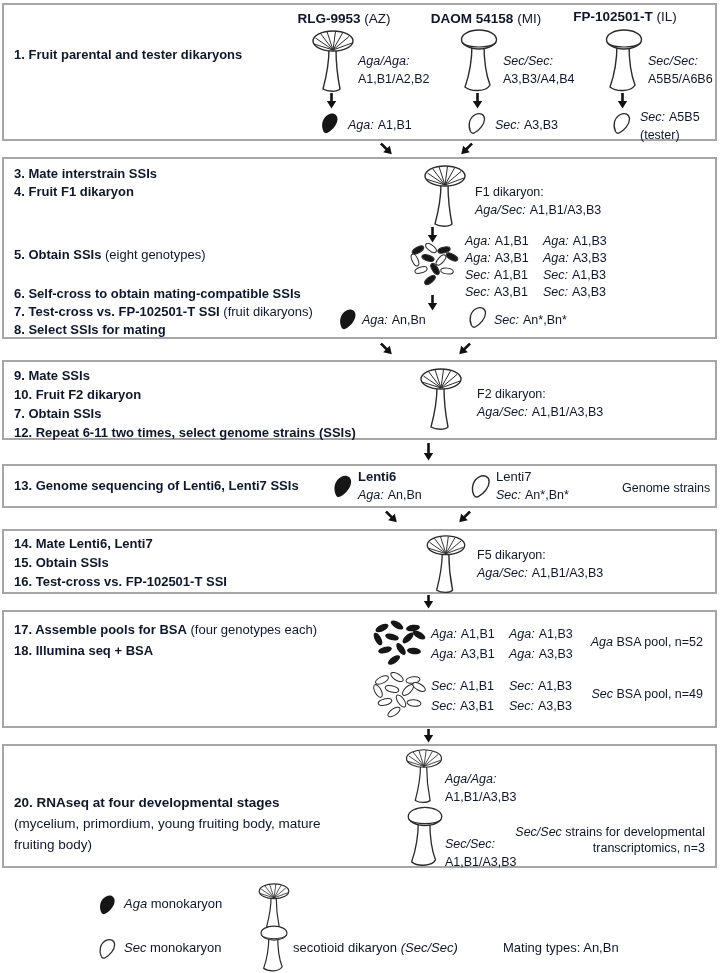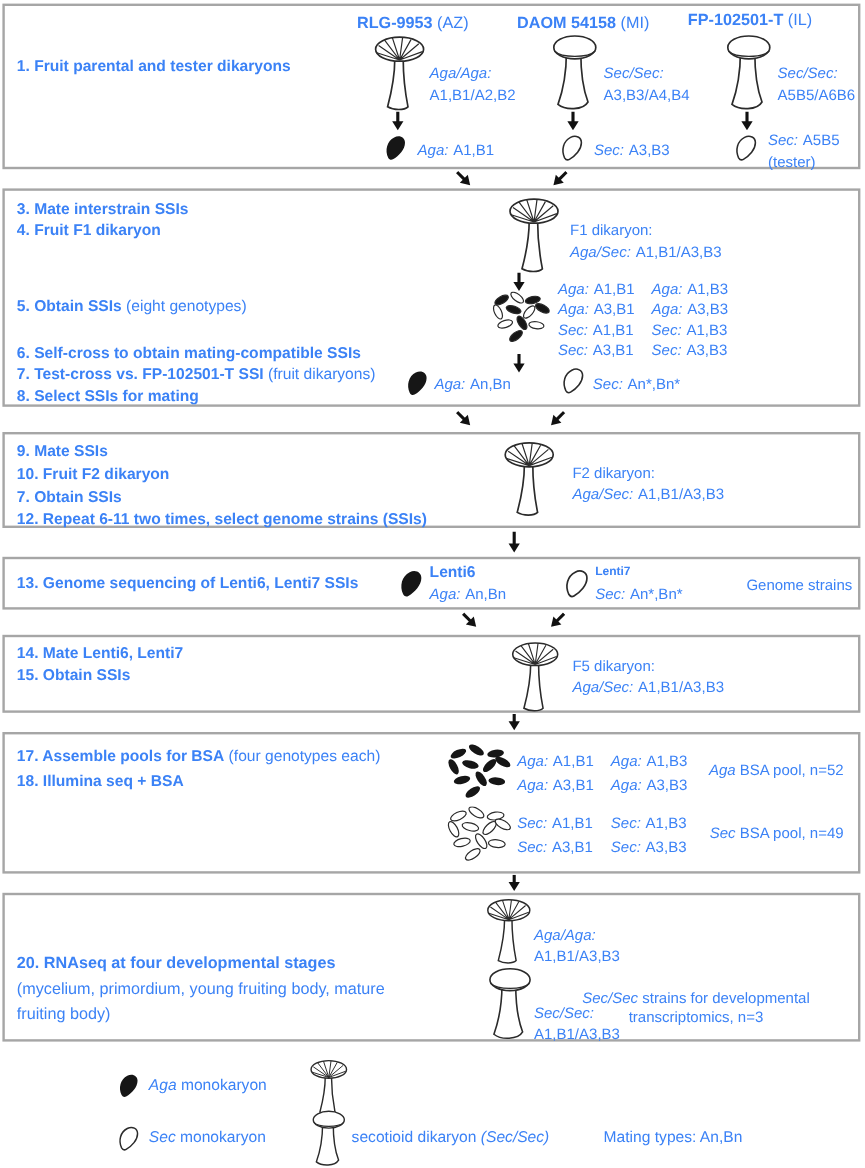--- a/index.html
+++ b/index.html
@@ -1,34 +1,34 @@
 <!DOCTYPE html>
 <html><head>
 <meta charset="utf-8">
 <style>
   html,body{margin:0;padding:0;background:#fff;}
   #canvas{
     position:relative;width:721px;height:973px;background:#fff;
-    font-family:"Liberation Sans",sans-serif;color:#3b82f6;overflow:hidden;
+    font-family:"Liberation Sans",sans-serif;color:#0f172a;overflow:hidden;
   }
   .abs{position:absolute;}
   .box{
     position:absolute;left:2px;width:715px;border:2px solid #a6a6a6;
     background:#fff;box-sizing:border-box;
   }
   .step{font-weight:bold;font-size:13px;line-height:1.3;white-space:nowrap;}
   .stepwrap{font-weight:bold;font-size:13.5px;line-height:21px;white-space:normal;}
   .reg{font-weight:normal;}
   .gen{font-size:12.5px;line-height:16px;white-space:nowrap;}
   .gen .ln{margin-bottom:2px;}
   .it{font-style:italic;}
   .sp{margin-right:4px;}
   .pair{display:inline-block;width:78px;}
   .strain{font-size:13.5px;font-weight:bold;text-align:center;white-space:nowrap;}
-  .rnote{font-size:12.5px;line-height:16px;text-align:center;}
+  .rnote{font-size:12.5px;line-height:16px;text-align:right;}
   .rows{font-size:12.5px;line-height:17px;}
   svg{display:block;}
 </style>
 </head>
 <body>
 
 <div id="canvas">
 
   <div class="box" style="top:3px;height:138px;">
     <div class="abs strain" style="left:270px;top:6px;width:140px;"><span>RLG-9953</span><span class="reg"> (AZ)</span></div>
@@ -254,21 +254,21 @@
       <div class="ln" style="font-weight:bold;font-size:13px;">Lenti6</div>
       <div><span class="it sp">Aga:</span><span>An,Bn</span></div>
     </div>
 
     <div class="abs" style="left:466px;top:7px;">
         <svg width="22" height="26" viewBox="0 0 20 24">
           <path d="M3.5 20.5 C0.5 14 2.5 6.5 8.5 3.5 C13 1.2 17.5 3.5 17.5 8 C17.5 13.5 12.5 19 7.5 21.8 C6 22.6 4.5 22.2 3.5 20.5 Z" fill="#fff" stroke="#2b2b2b" stroke-width="1.3"></path>
         </svg>
       </div>
     <div class="abs gen" style="left:492px;top:3px;">
-      <div class="ln" style="font-weight:bold;font-size:10px;">Lenti7</div>
+      <div class="ln" style="font-weight:normal;font-size:13px;">Lenti7</div>
       <div><span class="it sp">Sec:</span><span>An*,Bn*</span></div>
     </div>
 
     <div class="abs gen" style="left:618px;top:14px;">Genome strains</div>
   </div>
 
   <div class="abs" style="left:386px;top:509px;transform:rotate(-45deg);">
       <svg width="11" height="16" viewBox="0 0 11 16">
         <path d="M5.5 0 V9" stroke="#111" stroke-width="2.6"></path>
         <path d="M0.8 8 H10.2 L5.5 15.5 Z" fill="#111"></path>
@@ -277,20 +277,21 @@
   <div class="abs" style="left:459px;top:509px;transform:rotate(45deg);">
       <svg width="11" height="16" viewBox="0 0 11 16">
         <path d="M5.5 0 V9" stroke="#111" stroke-width="2.6"></path>
         <path d="M0.8 8 H10.2 L5.5 15.5 Z" fill="#111"></path>
       </svg>
     </div>
 
   <div class="box" style="top:529px;height:65px;">
     <div class="abs step" style="left:10px;top:5px;">14. Mate Lenti6, Lenti7</div>
     <div class="abs step" style="left:10px;top:24px;">15. Obtain SSIs</div>
+    <div class="abs step" style="left:10px;top:43px;">16. Test-cross vs. FP-102501-T SSI</div>
 
     <div class="abs" style="left:420px;top:3px;">
       <svg width="44" height="60" viewBox="0 0 46 64">
           <path d="M19 20 C19 31 17 45 13 60 C18 63 27 63 30 60 C27 45 26 31 26 20 Z" fill="#fff" stroke="#2b2b2b" stroke-width="1.4"></path>
           <ellipse cx="23" cy="12" rx="20" ry="10" fill="#fff" stroke="#2b2b2b" stroke-width="1.4"></ellipse>
           <path d="M23 21 L4 15 M23 21 L5.5 9 M23 21 L10.5 4.5 M23 21 L17 2.6 M23 21 L25.5 2.4 M23 21 L32.5 4 M23 21 L39 7.5 M23 21 L42 14" stroke="#2b2b2b" stroke-width="1" fill="none"></path>
         </svg>
     </div>
     <div class="abs gen" style="left:473px;top:16px;">
       <div class="ln">F5 dikaryon:</div>

